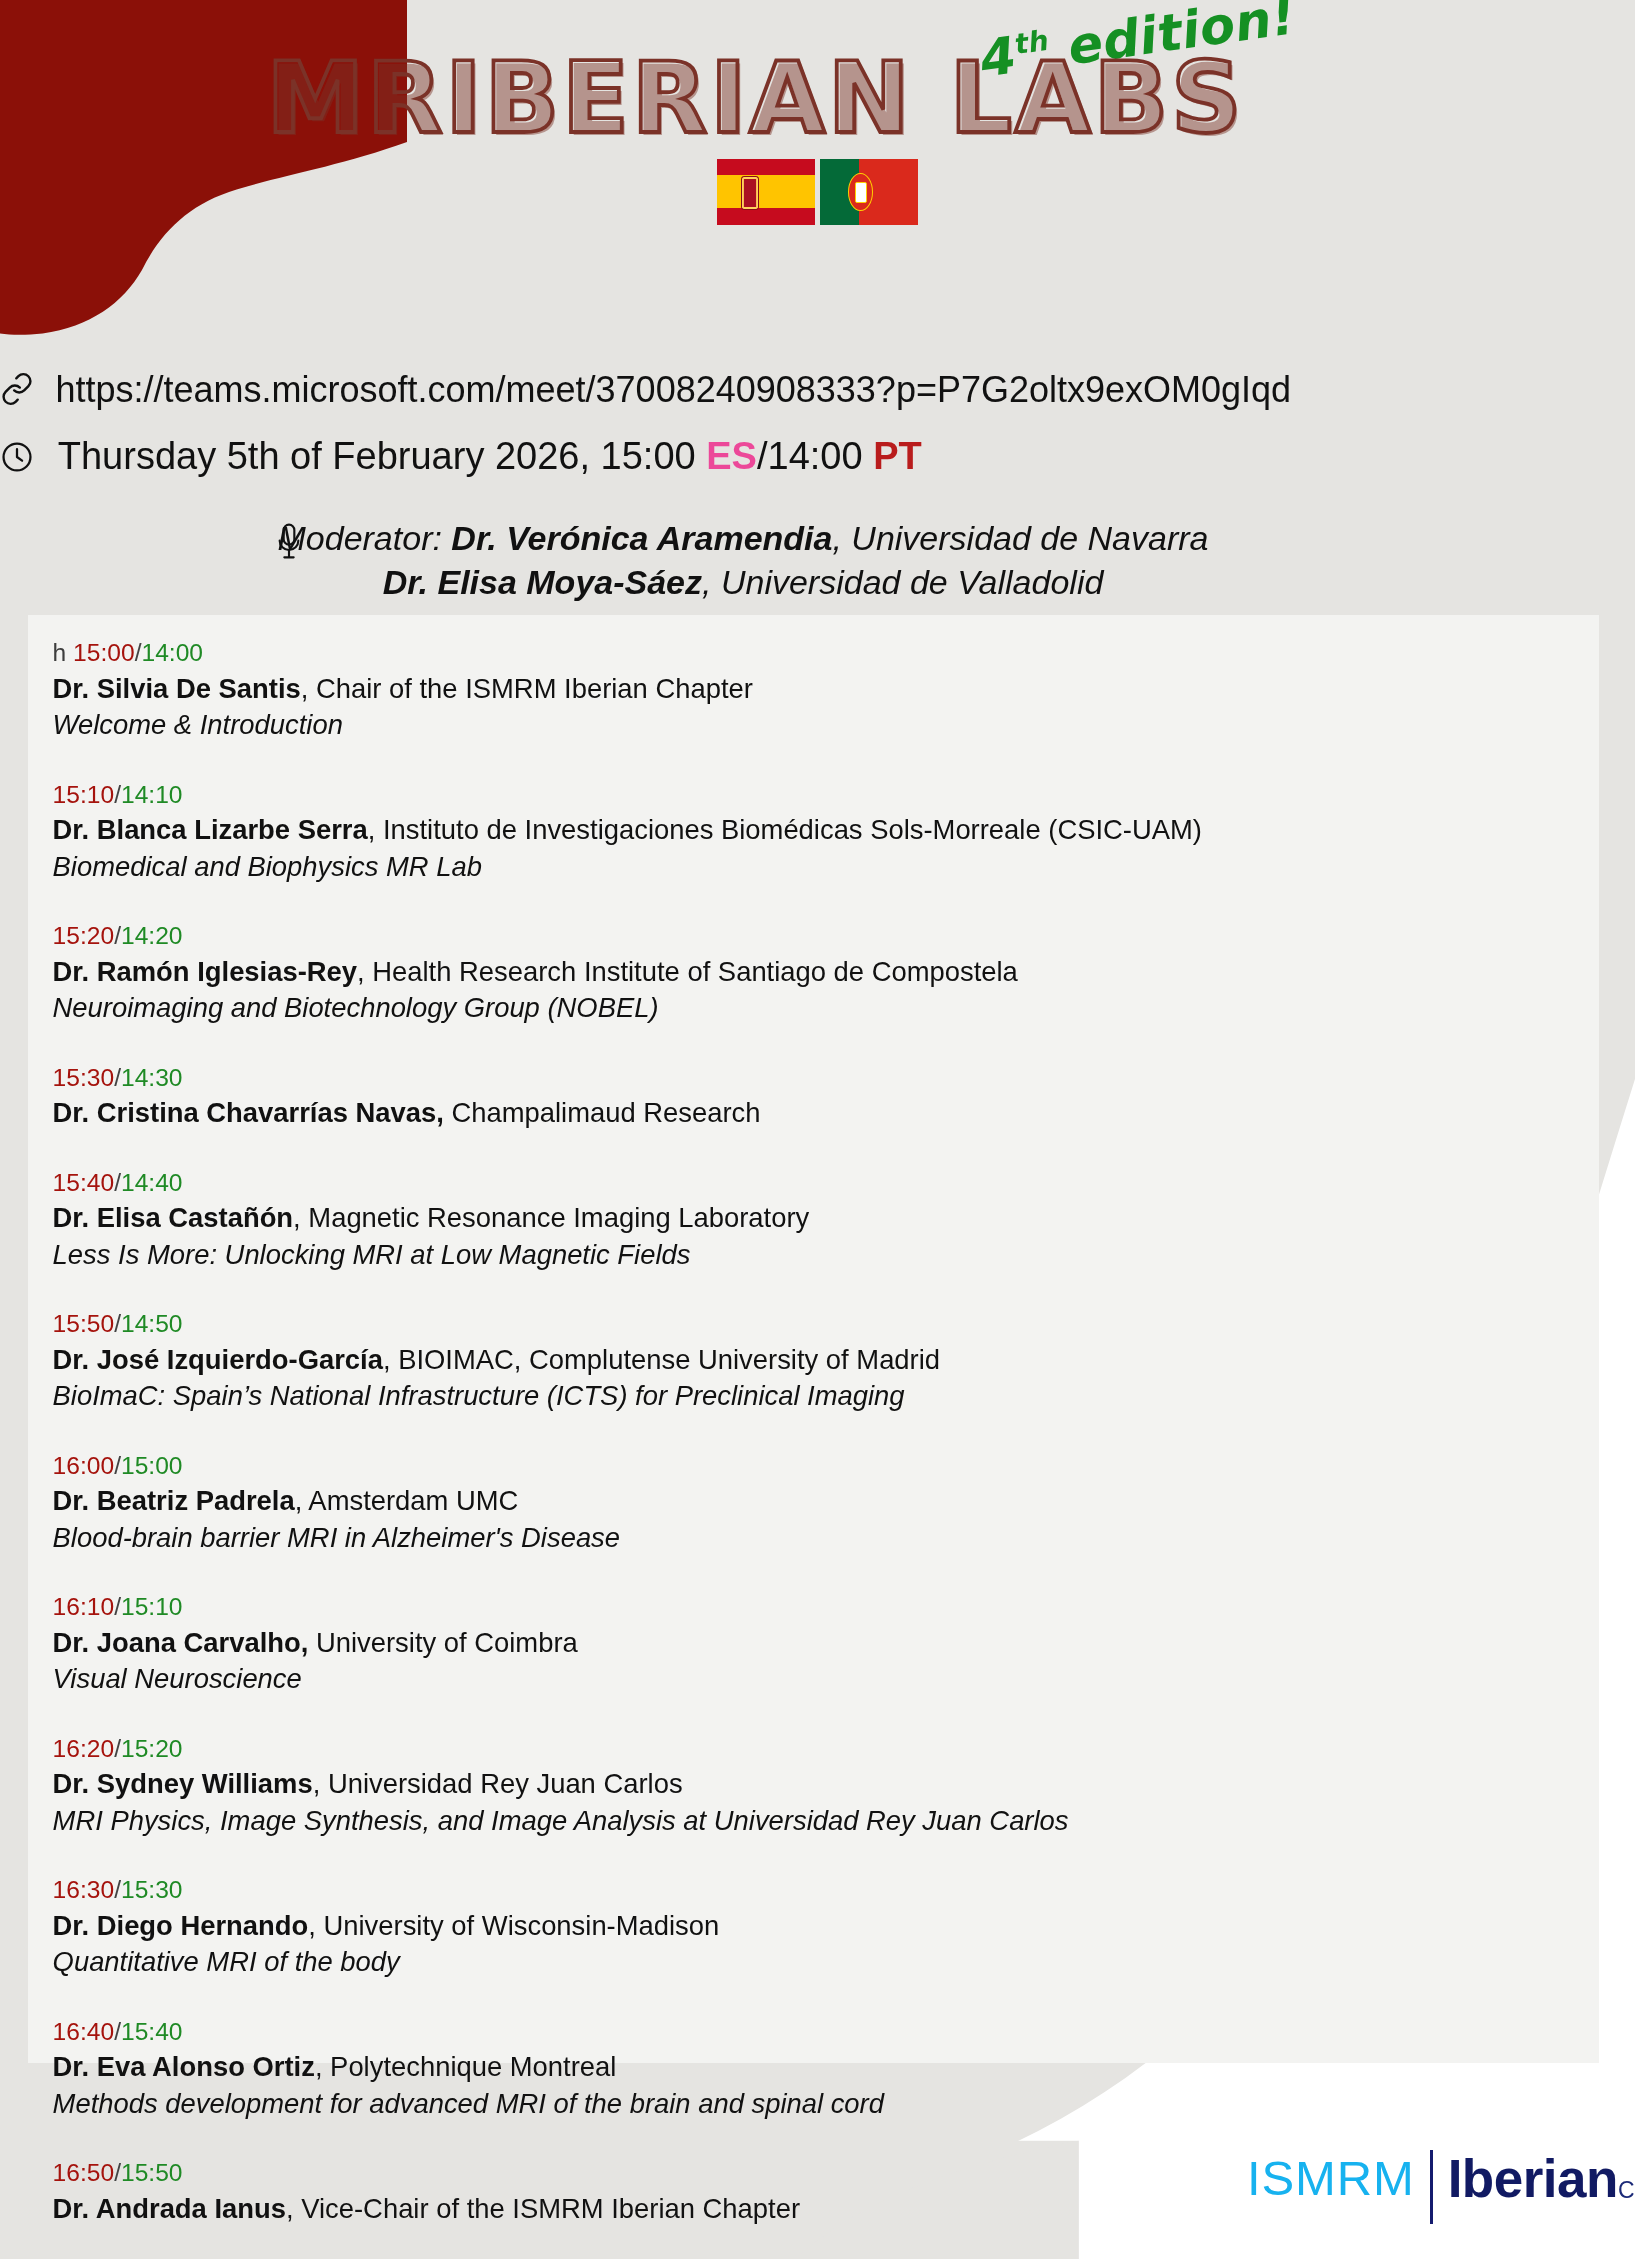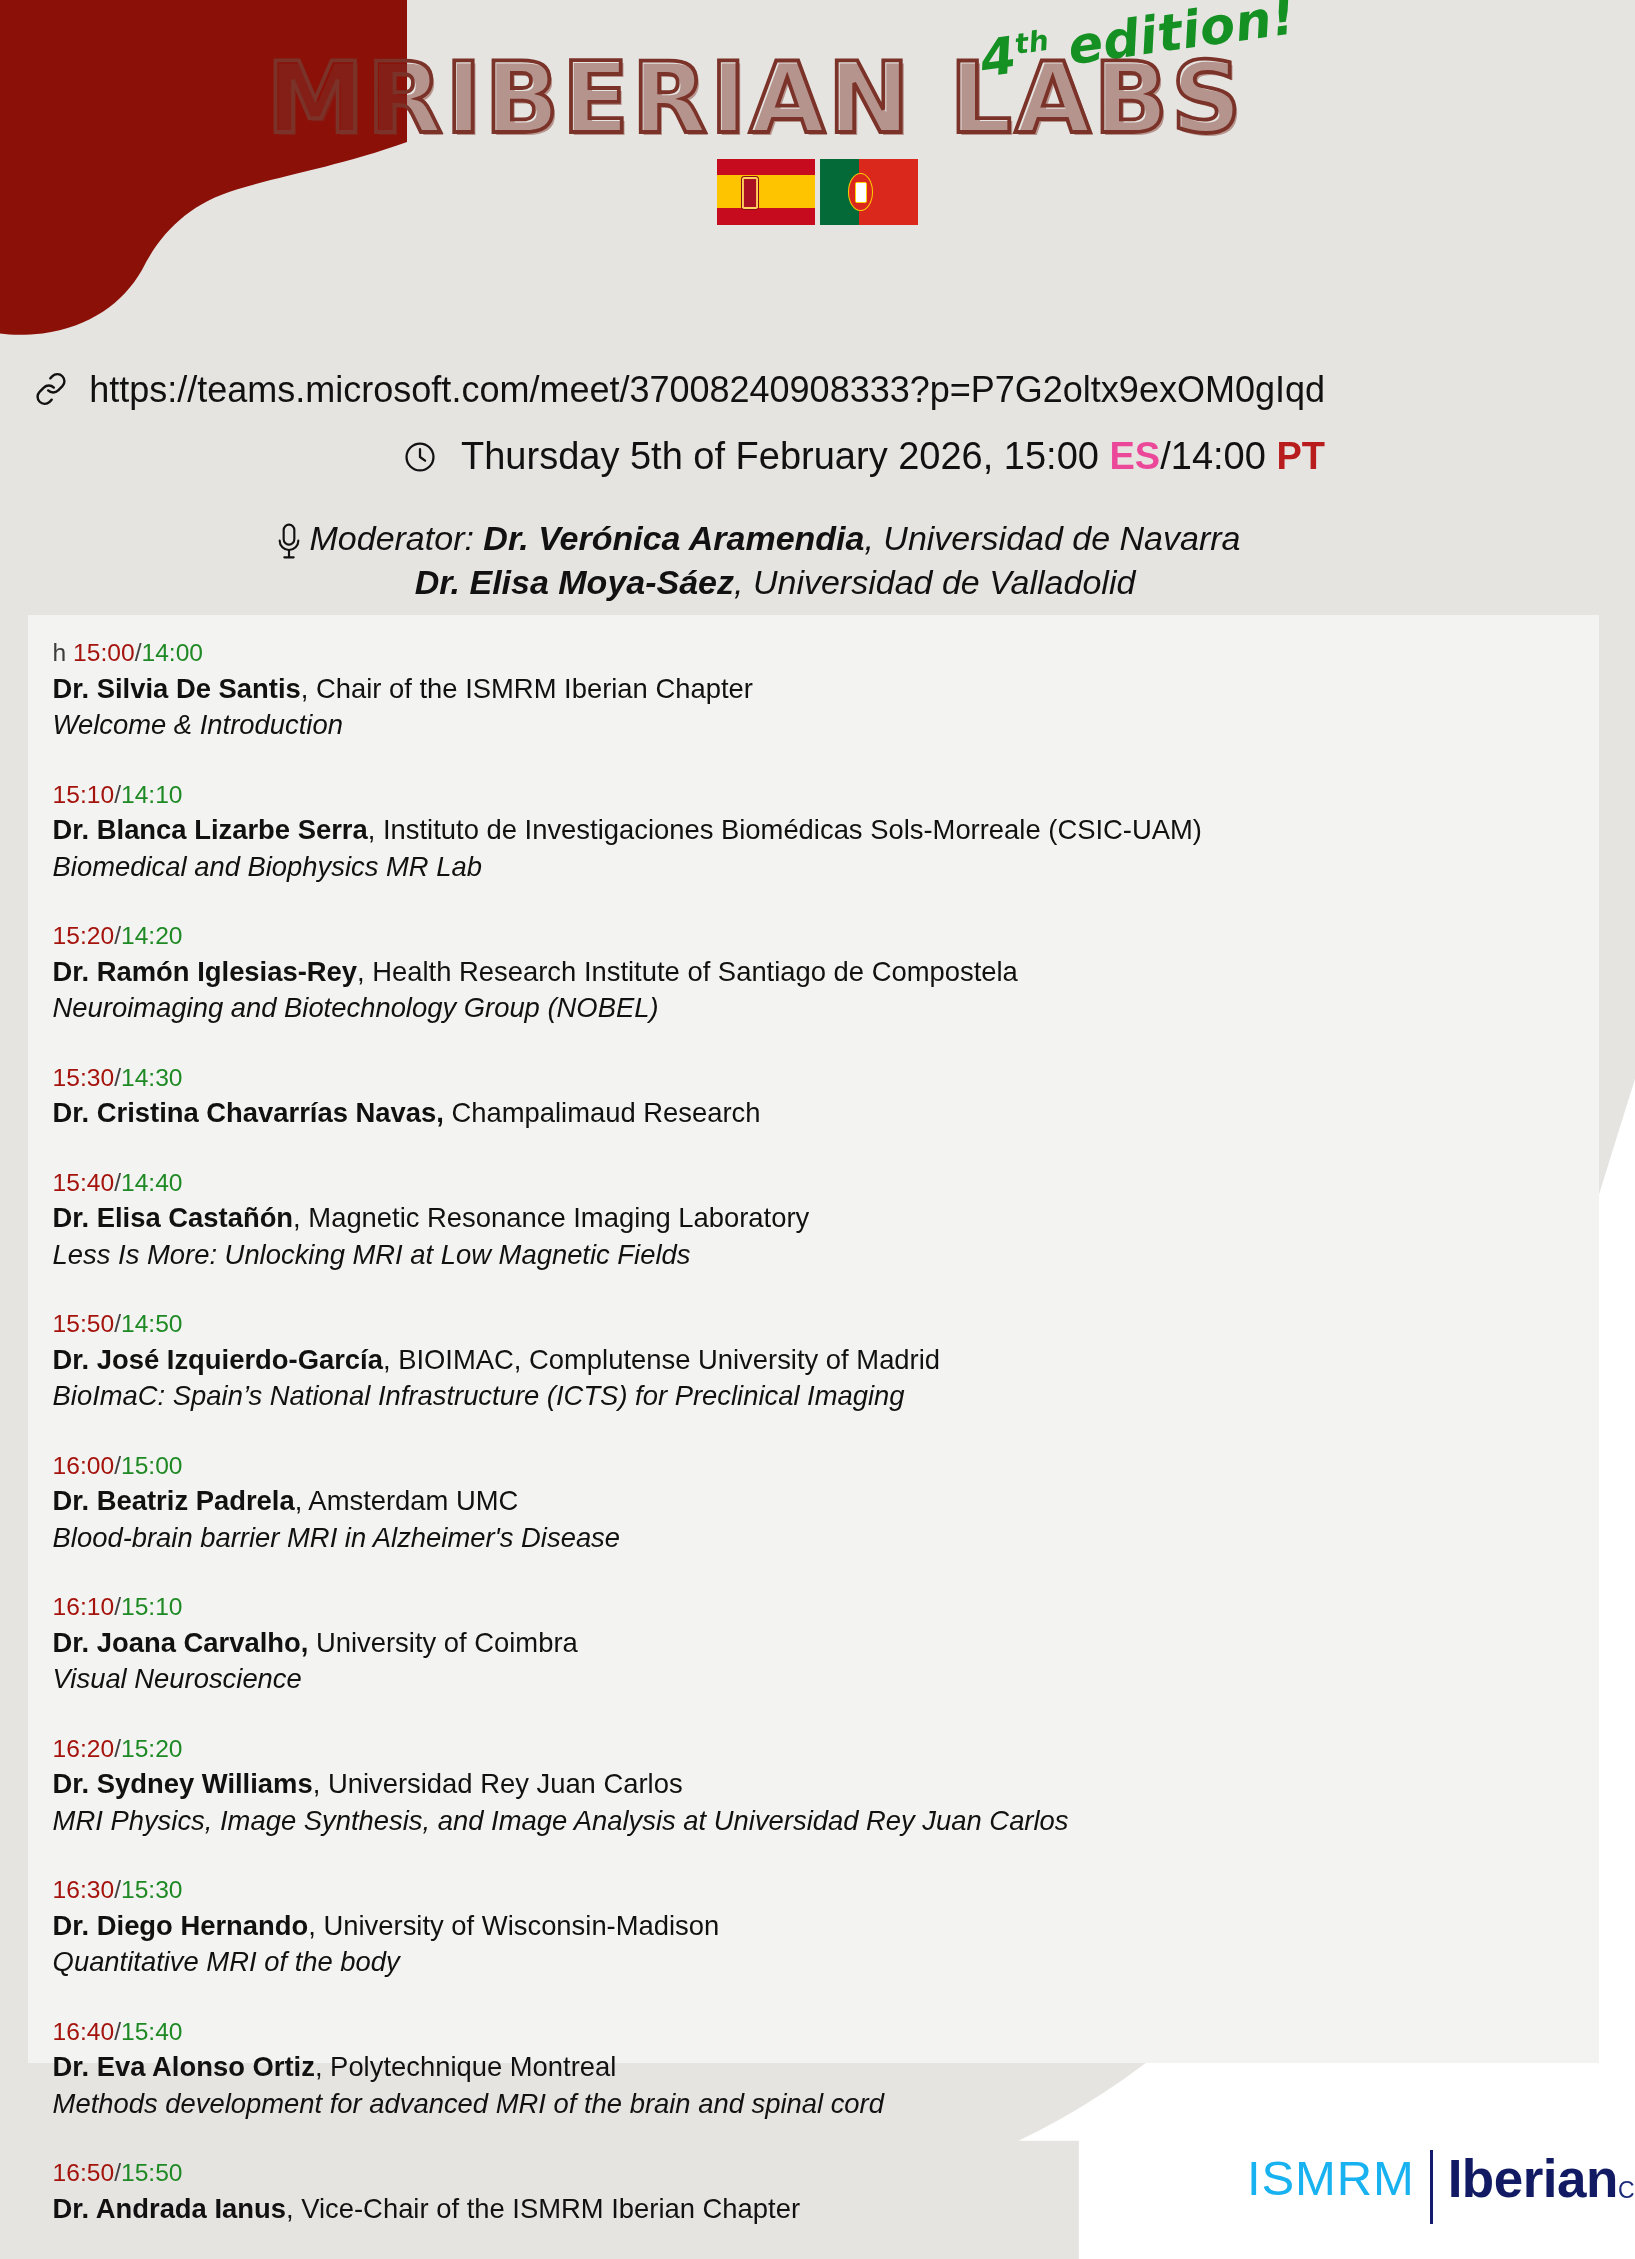--- a/index.html
+++ b/index.html
@@ -134,21 +134,21 @@
     width: 9.5px; height: 19px;
     background: #fff;
     border: 0.9px solid #ffd000;
     border-radius: 1.9px;
   }
 
   
   .info-line {
     position: absolute;
     width: 1325px;
-    text-align: right;
+    text-align: left;
     font-family: "Liberation Sans", sans-serif;
     white-space: nowrap;
     color: #111111;
   }
   #link-line {
     top: 369px;
     font-size: 36px;
   }
   #link-line .ico { margin-right: 11.4px; vertical-align: -3.8px; }
 
@@ -162,21 +162,20 @@
 
   #moderator-block {
     position: absolute;
     top: 516px;
     width: 1486px;
     text-align: center;
     font-size: 34px;
     font-style: italic;
     color: #111;
     line-height: 1.30;
-    padding-left: 32px;
   }
   #moderator-block .ico {
     position: absolute;
     left: 273px;
     top: 3.8px;
     font-style: normal;
   }
   #moderator-block .mline { white-space: nowrap; }
   #moderator-block .mname { font-weight: bold; font-style: italic; }
 

